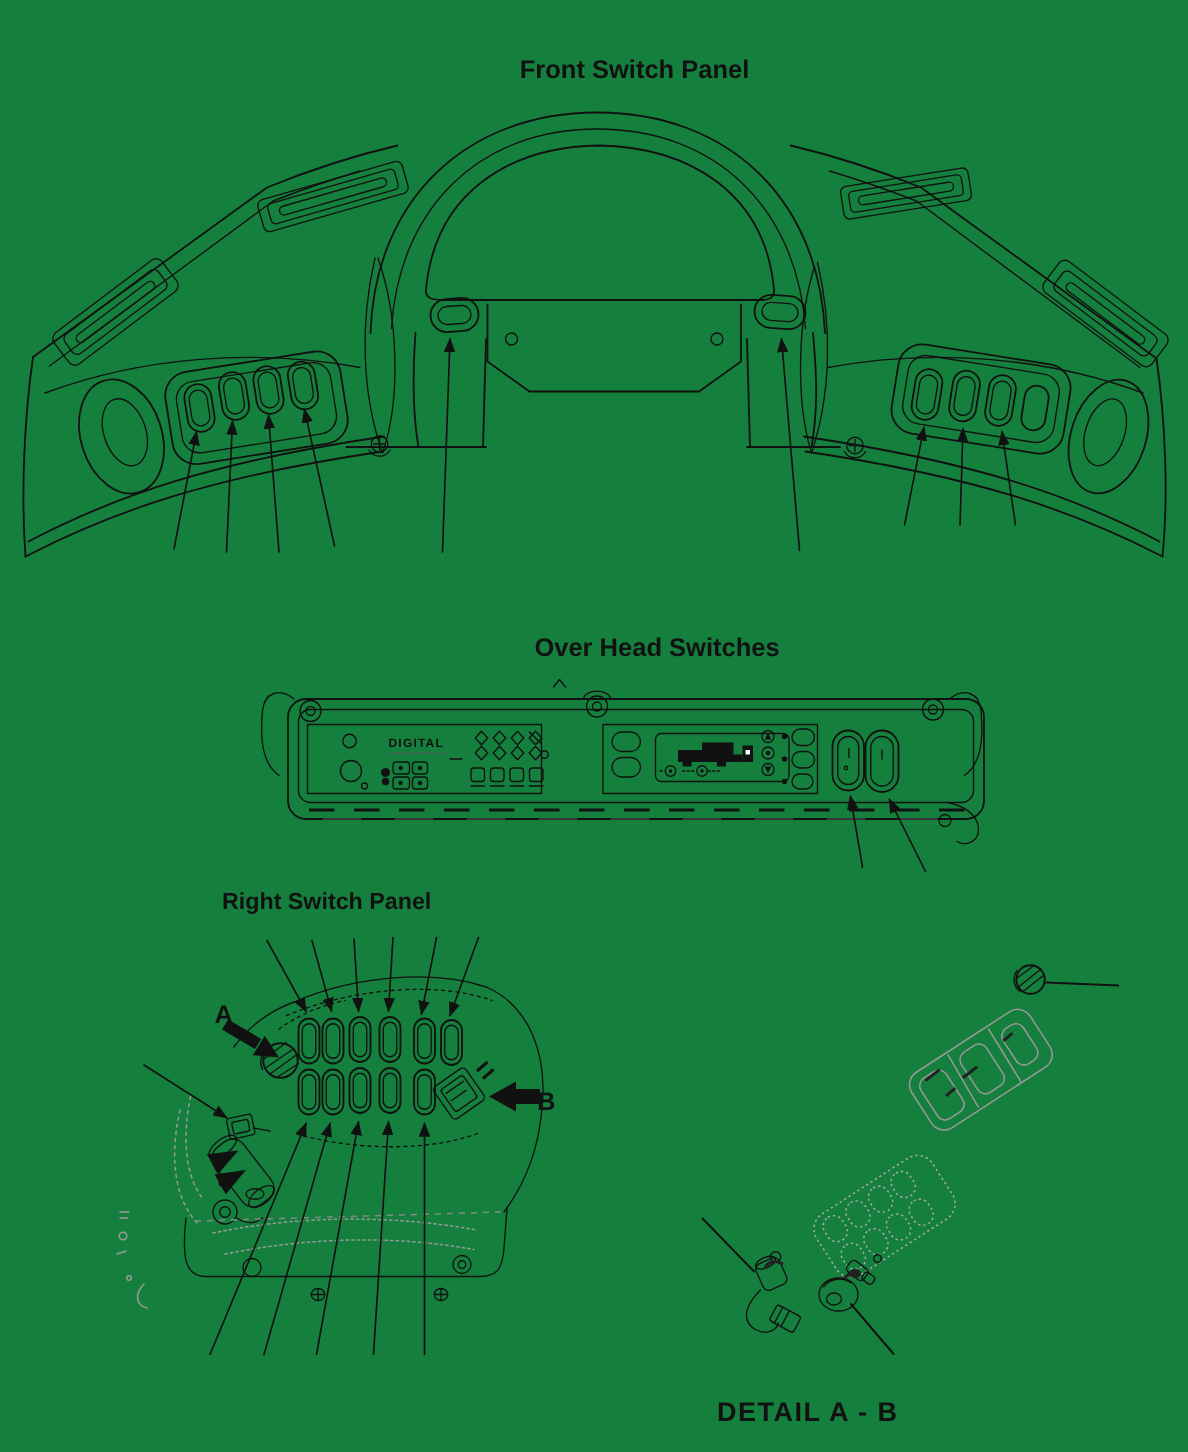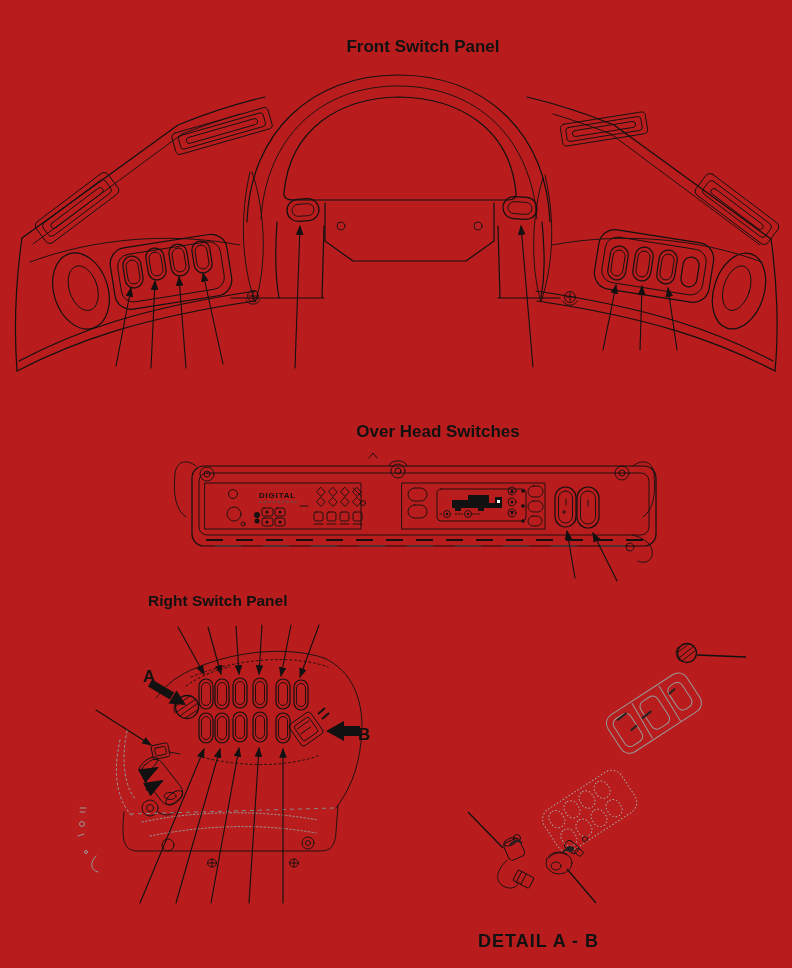--- a/index.html
+++ b/index.html
@@ -1,16 +1,16 @@
 <!DOCTYPE html>
 <html><head>
 <meta charset="utf-8">
 <style>
   html,body{margin:0;padding:0;background:#fff;}
-  .stage{width:792px;height:968px;background:#b91c1c;position:relative;overflow:hidden;}
+  .stage{width:792px;height:968px;background:#15803d;position:relative;overflow:hidden;}
   .t{font-family:"Liberation Sans",sans-serif;font-weight:bold;fill:#111;}
   .k{fill:none;stroke:#111;stroke-width:1.2;stroke-linecap:round;stroke-linejoin:round;}
   .thin{fill:none;stroke:#111;stroke-width:0.9;stroke-linecap:round;stroke-linejoin:round;}
   .ld{fill:none;stroke:#111;stroke-width:1.1;stroke-linecap:round;}
   .faint{fill:none;stroke:#999;stroke-width:1;stroke-linecap:round;stroke-linejoin:round;}
   .dash{stroke-dasharray:2 2.8;}
   .fdash{stroke-dasharray:1.5 2.2;}
   .fill{fill:#111;stroke:none;}
 </style>
 </head>

